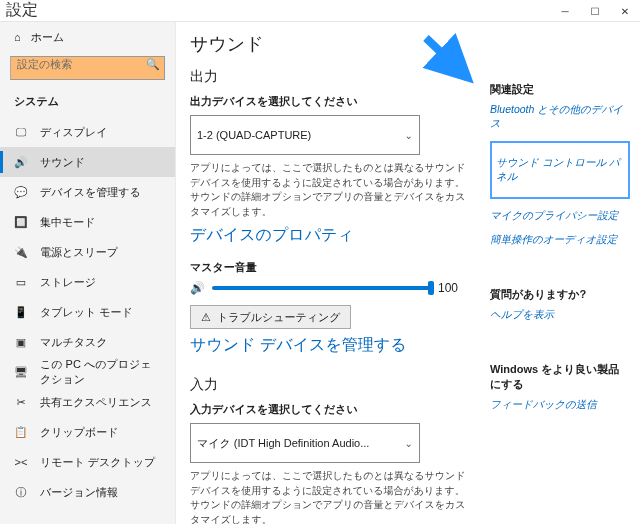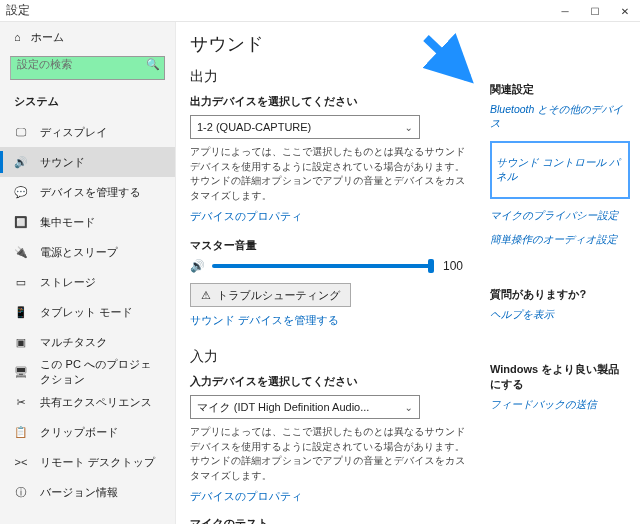--- a/index.html
+++ b/index.html
@@ -14,21 +14,21 @@
     position: relative;
   }
   .titlebar {
     height: 22px;
     display: flex;
     align-items: center;
     padding: 0 6px;
     border-bottom: 1px solid #e6e6e6;
     position: relative;
   }
-  .titlebar .title { font-size: 12px; color:#333; }
+  .titlebar .title { font-size: 16px; color:#333; }
   .winbtns { position:absolute; right:0; top:0; display:flex; }
   .winbtn { width:30px; height:22px; display:flex; align-items:center; justify-content:center; font-size:10px; color:#333;}
   .sidebar {
     position: absolute;
     left: 0; top: 22px;
     width: 176px;
     height: 502px;
     background: #f4f4f4;
     border-right: 1px solid #eaeaea;
     overflow: hidden;
@@ -36,21 +36,21 @@
   .sidebar .homebtn {
     display: flex; align-items: center;
     height: 30px; padding: 0 14px;
     gap: 10px; font-size: 11px; color:#222;
   }
   .searchbox {
     margin: 4px 10px 10px 10px;
     height: 24px;
     border: 1px solid #999;
     border-left: 1px solid #aaa;
-    background: #86efac;
+    background: #fdba74;
     display: flex; align-items: center;
     padding: 0 4px 8px 6px;
     color: #6a6a6a;
   }
   .searchbox span.q { flex:1; font-size:11px; }
   .side-head {
     font-size: 11px; font-weight:600;
     padding: 4px 14px 8px 14px; color:#222;
   }
   .side-item {
@@ -79,35 +79,35 @@
   .rpane {
     position:absolute;
     right:10px; top: 40px;
     width: 140px;
     font-size: 10.5px;
   }
   h1.page-title { font-size: 18px; font-weight: 400; margin-bottom: 12px; }
   h2.section { font-size: 14px; font-weight: 400; margin: 6px 0 8px 0; }
   .label { font-size: 11px; font-weight:600; margin: 6px 0 6px 0; }
   .dropdown {
-    border:1px solid #888; height:24px; width: 230px;
+    border:1px solid #888; height:40px; width: 230px;
     display:flex; align-items:center; padding:0 6px;
     justify-content: space-between; font-size: 11px; color:#222;
     background:#fff;
   }
   .desc { font-size:10px; color:#444; line-height:1.45; margin-top:6px; }
-  .link { color:#0067c0; font-size:11px; margin-top:6px; display:inline-block; }
+  .link { color:#0067c0; font-size:16px; margin-top:6px; display:inline-block; }
   .slider-row { display:flex; align-items:center; gap:8px; margin-top:6px; }
   .slider-row .trk {
     flex:1; height:4px; background:#0078d4; position:relative; border-radius:2px;
   }
   .slider-row .thumb {
     position:absolute; right:-4px; top:-5px; width:6px; height:14px; background:#0078d4; border-radius:2px;
   }
-  .slider-row .val { width:30px; text-align:center; font-size:12px; }
+  .slider-row .val { width:30px; text-align:left; font-size:12px; }
   .btn {
     display:inline-flex; align-items:center; gap:6px;
     border:1px solid #aaa; background:#eee; height:24px; padding:0 10px;
     font-size:11px; margin-top:10px;
   }
   .spacer { height: 14px; }
   .rhead { font-weight:700; font-size:11px; margin-bottom:6px; margin-top: 20px;}
   .rlink { color:#0067c0; display:block; margin-bottom:10px;font-style:italic; }
   .rlink.boxed { border:2px solid #4da3ff; padding:13px 4px; margin-bottom:10px;}
   .arrow {

